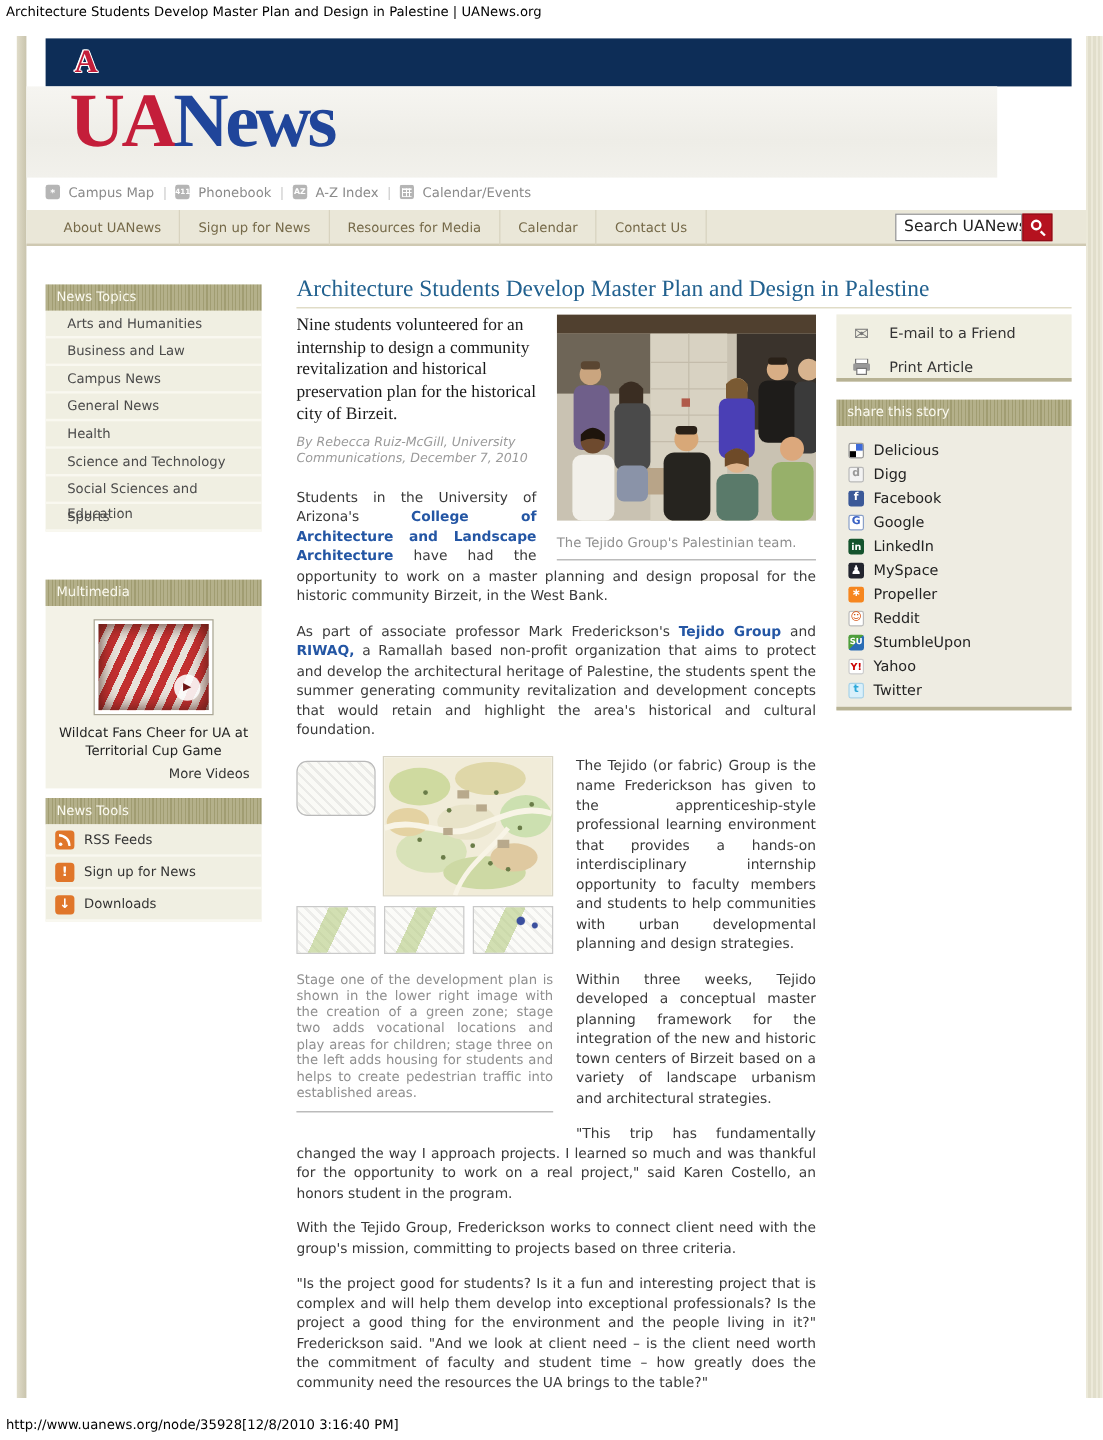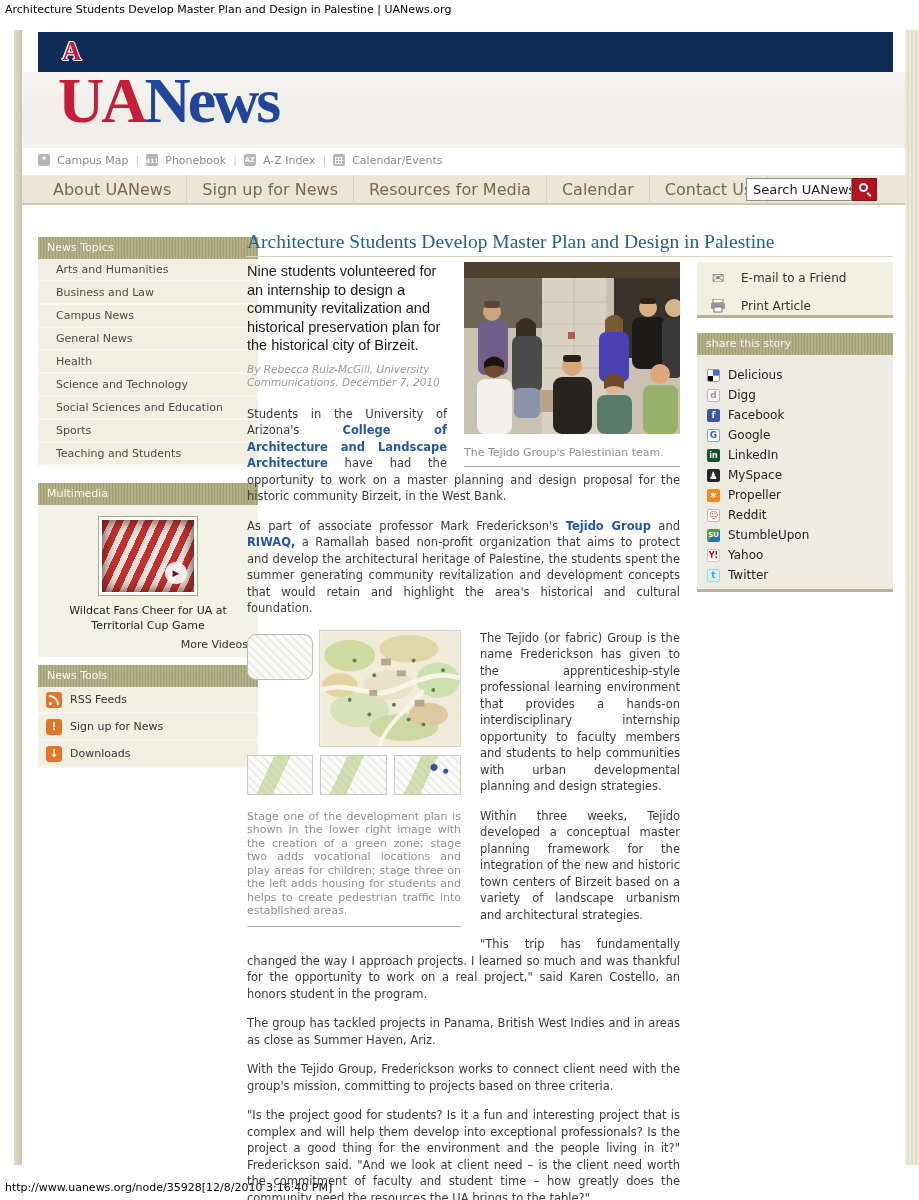--- a/index.html
+++ b/index.html
@@ -21,21 +21,21 @@
   .navybar { left:38px; top:32px; width:855px; height:40px; background:#0d2d57; }
   .block-a { position:absolute; left:24px; top:4px; font-family:"Liberation Serif",serif;
              font-weight:bold; font-size:27px; color:#c41e3a;
              text-shadow:-1px 0 #fff,1px 0 #fff,0 -1px #fff,0 1px #fff,1px 1px #fff,-1px -1px #fff; }
   .wordmark { position:absolute; left:58px; top:0; line-height:40px; color:#f4f4f2;
               font-family:"Liberation Serif",serif; font-variant:small-caps;
               font-size:20px; letter-spacing:1px; }
   .wordmark sup { font-size:8px; }
 
   
-  .logoband { left:22px; top:72px; width:883px; height:76px;
+  .logoband { left:22px; top:72px; width:809px; height:76px;
               background:linear-gradient(180deg,#f6f5f1 0%,#eeede7 60%,#f2f1ec 100%); }
   .uanews { position:absolute; left:36px; top:-8px; font-family:"Liberation Serif",serif;
             font-weight:bold; font-size:64px; letter-spacing:-3px; }
   .uanews .ua { color:#c41e3a; }
   .uanews .news { color:#20459a; }
 
   
   .utilrow { left:38px; top:152px; height:16px; font-size:11px; color:#8a8a8a;
              display:flex; align-items:center; gap:7px; }
   .u-ic { display:inline-flex; width:12px; height:12px; background:#b5b5b5; border-radius:2px;
@@ -46,38 +46,38 @@
            background-image:repeating-linear-gradient(0deg,#fff 0 1px,transparent 1px 3px),
                             repeating-linear-gradient(90deg,#fff 0 1px,transparent 1px 3px);
            background-size:8px 7px; background-position:2px 3px; background-repeat:no-repeat; }
   .u-sep { color:#c9c9c9; }
   .u-link { color:#8a8a8a; cursor:pointer; }
 
   
   .navbar { left:22px; top:175px; width:883px; height:30px; background:#eae7d8;
             border-bottom:2px solid #cfc9b2; }
   .tabs { position:absolute; left:16px; top:0; display:flex; }
-  .tab { padding:0 15px; line-height:29px; font-size:16px; color:#756948;
+  .tab { padding:0 15px; line-height:29px; font-size:11px; color:#756948;
          border-right:1px solid #d8d3bf; cursor:pointer; }
   .search { position:absolute; right:28px; top:3px; display:flex; }
   .search input { width:106px; height:23px; border:1px solid #8f8f8f; font-size:13px;
                   padding-left:6px; color:#222; font-family:"DejaVu Sans",sans-serif; }
   .search button { width:25px; height:23px; background:#b5121f; border:1px solid #8f0e18;
                    cursor:pointer; position:relative; }
   .mag { position:absolute; left:6px; top:4px; width:9px; height:9px;
          border:2px solid #fff; border-radius:50%; }
   .mag::after { content:""; position:absolute; left:7px; top:7px; width:2px; height:5px;
                 background:#fff; transform:rotate(-45deg); }
 
   
   .shead { height:22px; line-height:22px; padding-left:9px; font-size:11px; color:#fbfaf0;
            background:repeating-linear-gradient(90deg,#b4b08a 0 2px,#a19d72 2px 3px); }
 
   
-  .col-left { left:38px; width:220px; }
+  .col-left { left:38px; width:180px; }
   .topics-box { top:237px; }
   .row { height:23px; line-height:21px; padding-left:18px; font-size:11px; color:#4a4a4a;
          background:#f0efe2; border-bottom:2px solid #f9f8f0; cursor:pointer; }
   .mm-box { top:483px; }
   .mm-body { background:#f3f2e7; height:152px; padding-top:12px; }
   .vid-wrap { width:98px; height:78px; margin:0 auto; border:3px solid #fff;
               outline:1px solid #a9a594; position:relative; cursor:pointer;
               background:
                 repeating-linear-gradient(115deg,#c23030 0 7px,#e8e2da 7px 13px);
               box-shadow:inset 0 0 14px #4a1a12; }
@@ -118,21 +118,21 @@
                  padding-bottom:3px; }
   .title-block h1 { font-family:"Liberation Serif",serif; font-weight:normal; font-size:19.5px;
                     color:#22618f; line-height:22px; }
   .article { left:247px; top:262px; width:433px; font-size:11.5px; line-height:16.5px;
              color:#3a3a3a; }
   .article p { text-align:justify; margin-bottom:13px; }
   .blue-link { color:#2456a4; font-weight:bold; cursor:pointer; }
   .photo-box { float:right; width:216px; margin-left:17px; margin-bottom:4px; }
   .photo-cap { font-size:11px; color:#8f8f8f; padding:7px 0 6px 0; line-height:14px;
                border-bottom:1px solid #ababab; text-align:left; }
-  .lead { font-family:Liberation Sans, sans-serif; font-size:14.5px; line-height:18.5px;
+  .lead { font-family:Liberation Serif, serif; font-size:14.5px; line-height:18.5px;
           color:#1a1a1a; margin-bottom:8px; text-align:left; }
   .byline { font-size:10.5px; line-height:13.5px; color:#9a9a9a; margin-bottom:16px;
             text-align:left;font-style:italic; }
   .figure-box { float:left; width:233px; padding-right:19px; }
   .montage { position:relative; height:168px; }
   .sketchbg { background-color:#fafaf6;
               background-image:repeating-linear-gradient(45deg,rgba(140,140,140,.14) 0 2px,transparent 2px 6px); }
   .sk1 { position:absolute; left:0; top:4px; width:66px; height:46px; border:1px solid #b9b9b9;
          border-radius:9px; }
   .water { position:absolute; left:72px; top:0; width:142px; height:117px; border:1px solid #d8d4c4; }
@@ -199,21 +199,20 @@
 <div class="abs col-left topics-box">
   <div class="shead">News Topics</div>
   <div class="row">Arts and Humanities</div>
   <div class="row">Business and Law</div>
   <div class="row">Campus News</div>
   <div class="row">General News</div>
   <div class="row">Health</div>
   <div class="row">Science and Technology</div>
   <div class="row">Social Sciences and Education</div>
   <div class="row">Sports</div>
-  <div class="row">Teaching and Students</div>
 </div>
 
 <div class="abs col-left mm-box">
   <div class="shead">Multimedia</div>
   <div class="mm-body">
     <div class="vid-wrap">
       <span class="play">▶</span>
     </div>
     <div class="vid-cap">Wildcat Fans Cheer for UA at Territorial Cup Game</div>
     <div class="more-videos">More Videos</div>
@@ -331,21 +330,20 @@
       <div class="thumb t1"></div>
       <div class="thumb t2"></div>
       <div class="thumb t3"></div>
     </div>
     <div class="fig-cap">Stage one of the development plan is shown in the lower right image with the creation of a green zone; stage two adds vocational locations and play areas for children; stage three on the left adds housing for students and helps to create pedestrian traffic into established areas.</div>
   </div>
 
   <p>The Tejido (or fabric) Group is the name Frederickson has given to the apprenticeship-style professional learning environment that provides a hands-on interdisciplinary internship opportunity to faculty members and students to help communities with urban developmental planning and design strategies.</p>
   <p>Within three weeks, Tejido developed a conceptual master planning framework for the integration of the new and historic town centers of Birzeit based on a variety of landscape urbanism and architectural strategies.</p>
   <p>"This trip has fundamentally changed the way I approach projects. I learned so much and was thankful for the opportunity to work on a real project," said Karen Costello, an honors student in the program.</p>
-  <p>The group has tackled projects in Panama, British West Indies and in areas as close as Summer Haven, Ariz.</p>
   <p>With the Tejido Group, Frederickson works to connect client need with the group's mission, committing to projects based on three criteria.</p>
   <p>"Is the project good for students? Is it a fun and interesting project that is complex and will help them develop into exceptional professionals? Is the project a good thing for the environment and the people living in it?" Frederickson said. "And we look at client need – is the client need worth the commitment of faculty and student time – how greatly does the community need the resources the UA brings to the table?"</p>
 
 </div>
 
 <div class="abs col-right actions-box">
   <div class="arow">
     <span class="env">✉</span>
     <span>E-mail to a Friend</span>
   </div>

